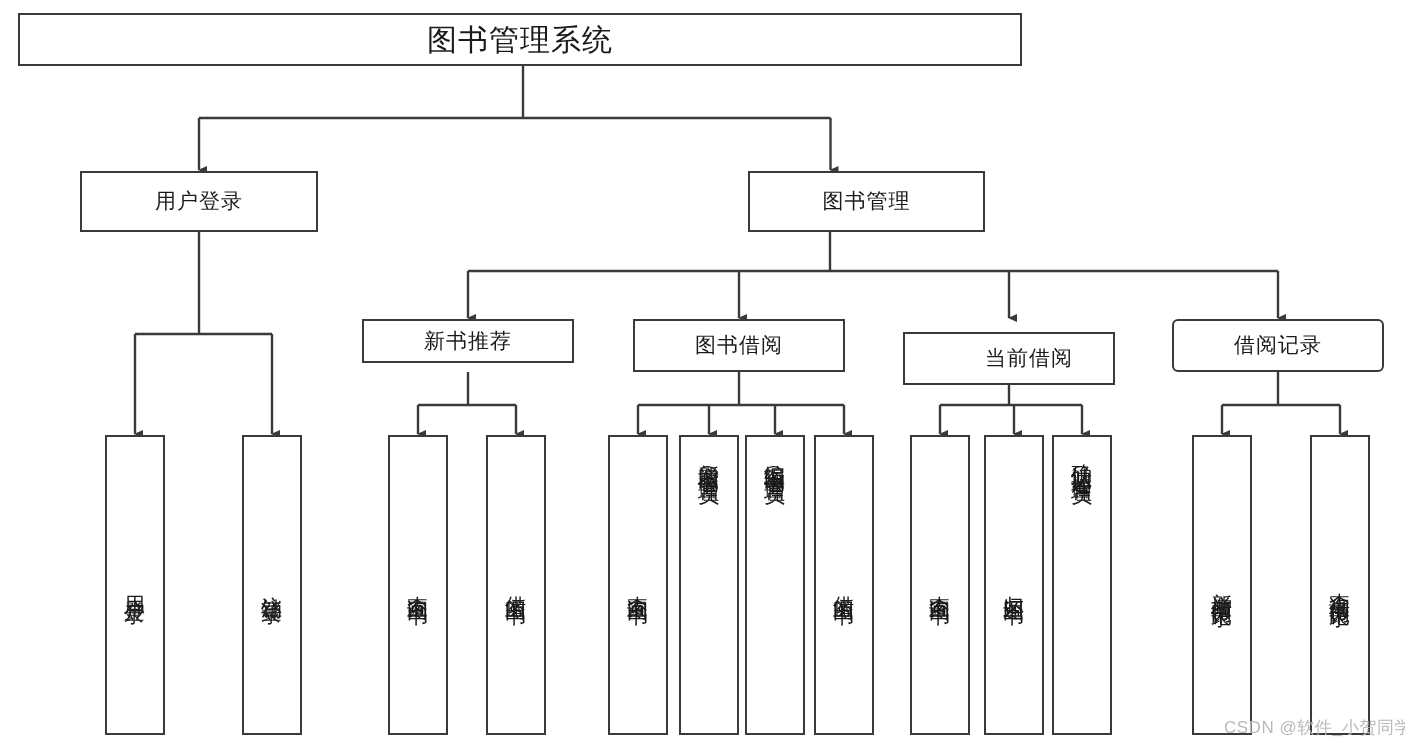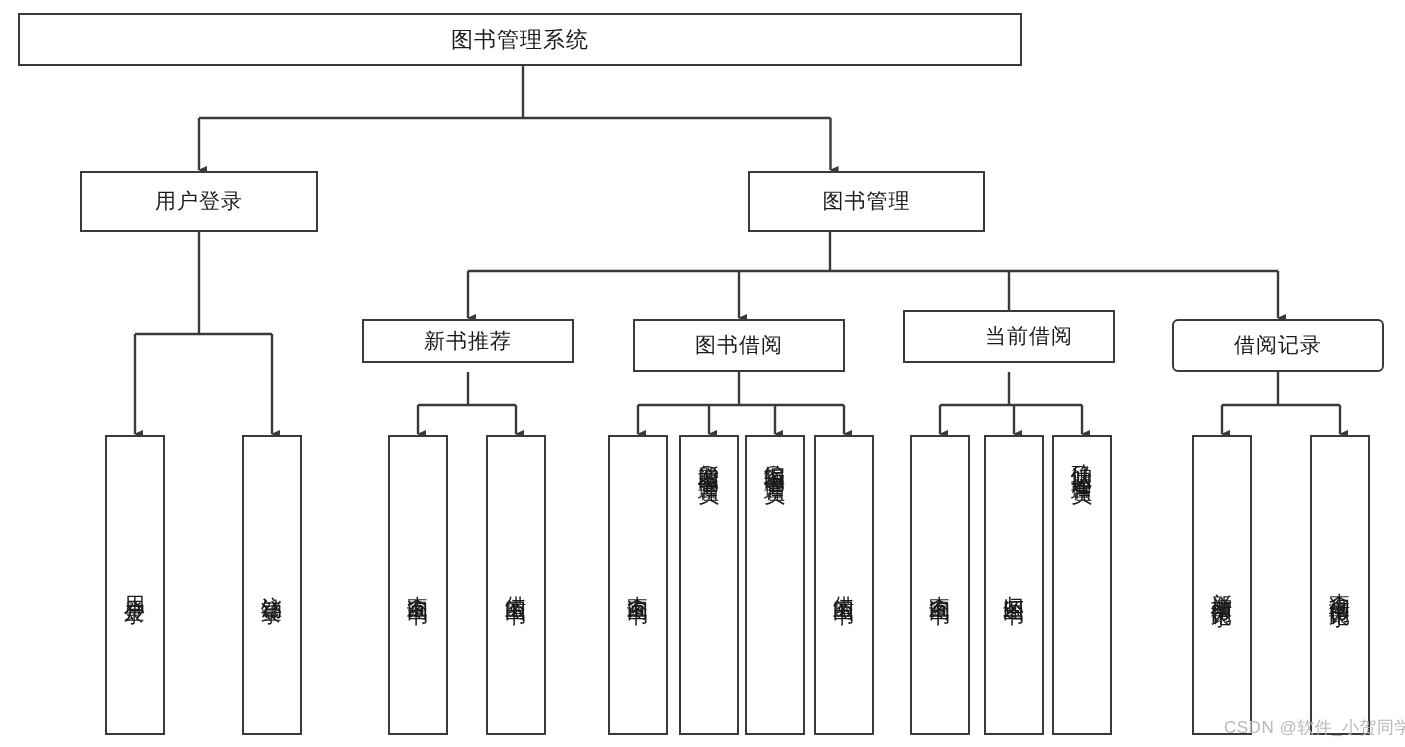--- a/index.html
+++ b/index.html
@@ -41,21 +41,21 @@
     display: block;
     text-align: center;
     line-height: 1.18;
     letter-spacing: 1px;
     white-space: nowrap;
   }
   .node.horizontal .node-label {
     font-size: 21px;
   }
   .node.root .node-label {
-    font-size: 22px;
+    font-size: 30px;
   }
   .node.vertical {
     align-items: flex-start;
     padding-top: 10px;
   }
   .node.vertical .node-label {
     writing-mode: vertical-rl;
     text-orientation: upright;
     font-size: 21px;
     letter-spacing: 3px;
@@ -136,21 +136,21 @@
         <span class="node-label">图书管理</span>
       </div>
     </div>
   <div id="level3-container">
       <div class="node horizontal" id="node-new-book-recommend" style="left: 362px; top: 319px; width: 212px; height: 44px;">
         <span class="node-label">新书推荐</span>
       </div>
       <div class="node horizontal" id="node-book-borrow" style="left: 633px; top: 319px; width: 212px; height: 53px;">
         <span class="node-label">图书借阅</span>
       </div>
-      <div class="node horizontal" id="node-current-borrow" style="left: 903px; top: 310px; width: 212px; height: 53px; padding-left: 40px;">
+      <div class="node horizontal" id="node-current-borrow" style="left: 903px; top: 332px; width: 212px; height: 53px; padding-left: 40px;">
         <span class="node-label">当前借阅</span>
       </div>
       <div class="node horizontal" id="node-borrow-record" style="left: 1172px; top: 319px; width: 212px; height: 53px; border-radius: 6px;">
         <span class="node-label">借阅记录</span>
       </div>
     </div>
   <div id="leaves-container">
       <div class="node vertical center-text" id="node-leaf-user-login" style="left: 105px; top: 435px; width: 60px; height: 300px;">
         <span class="node-label">用户登录</span>
       </div>

